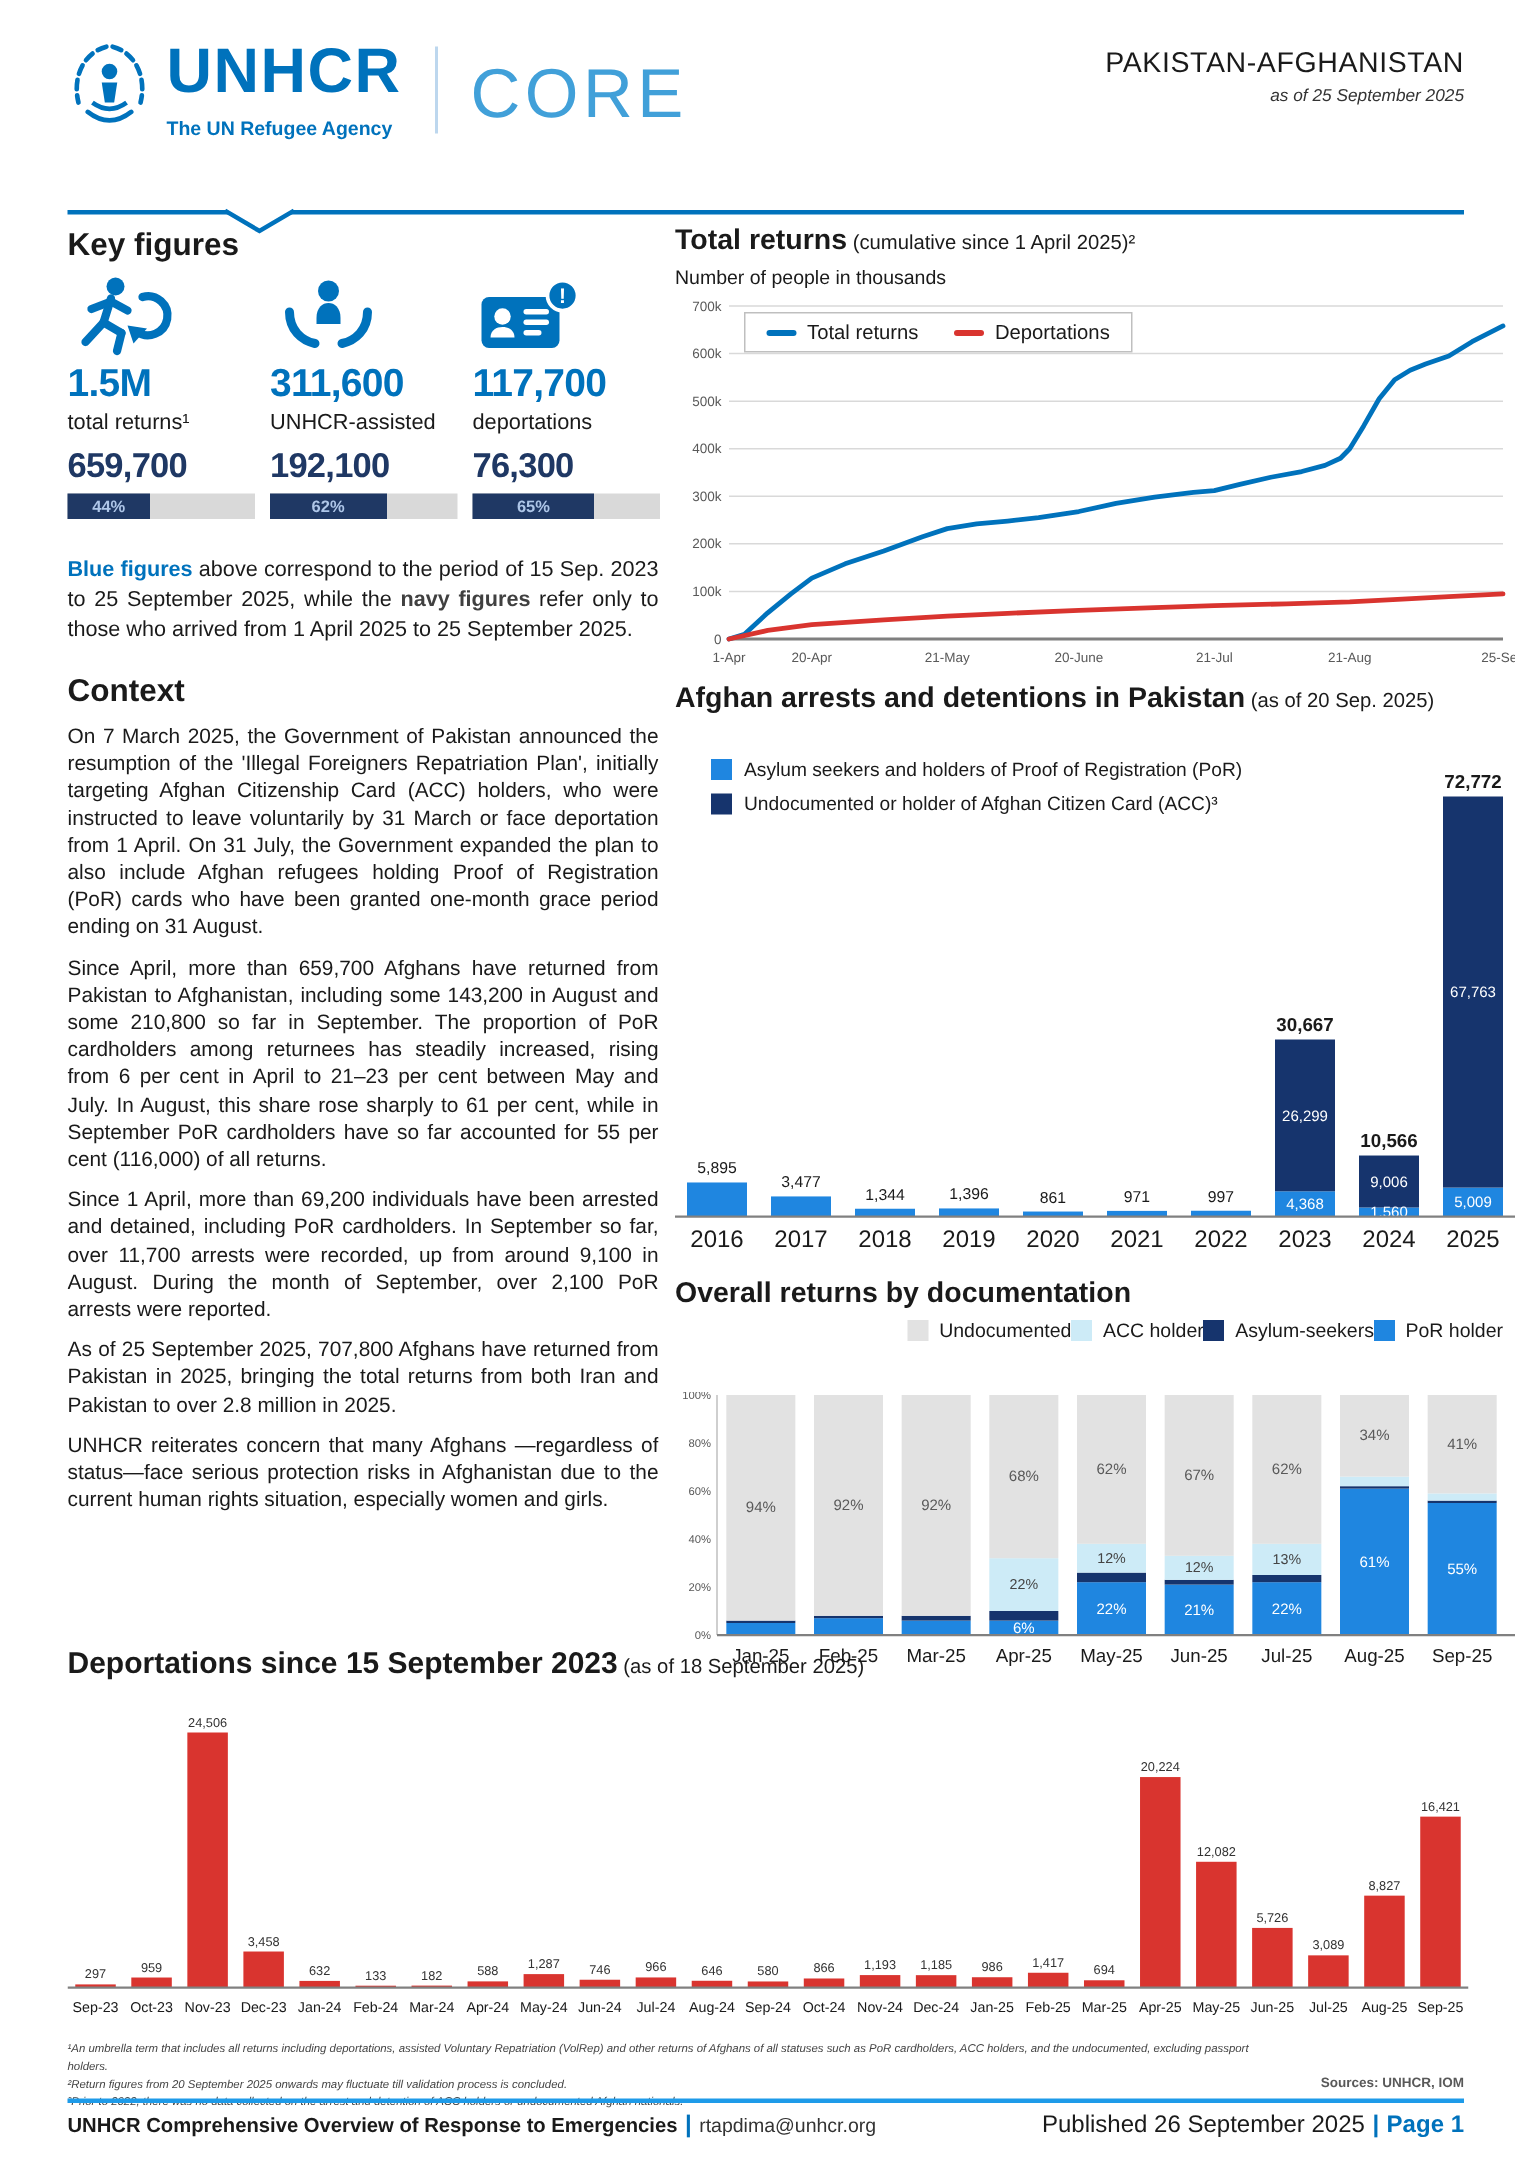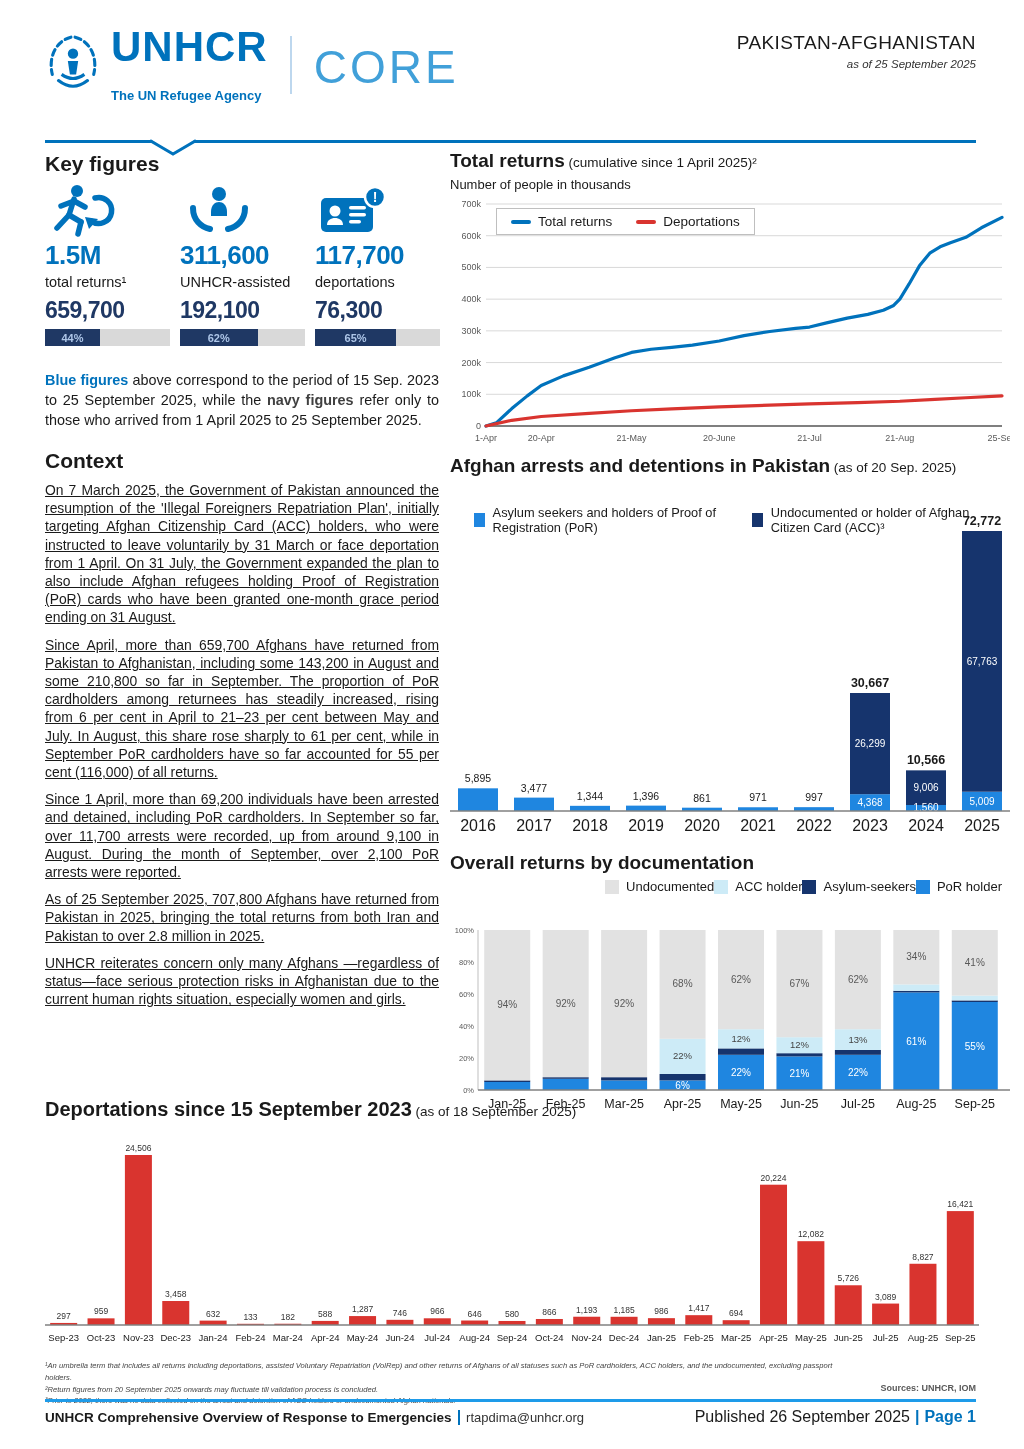--- a/index.html
+++ b/index.html
@@ -3,21 +3,21 @@
 <meta charset="utf-8">
 <style>
   html,body{margin:0;padding:0;background:#fff;}
   .page{position:relative;width:1024px;height:1449px;background:#fff;overflow:hidden;
         font-family:"Liberation Sans",sans-serif;color:#1a1a1a;}
   
   .header{position:absolute;left:45px;right:48px;top:26px;height:100px;display:flex;
           justify-content:space-between;align-items:flex-start;}
   .logo{display:flex;align-items:center;gap:10px;}
   .logo-text .unhcr{font-size:42px;font-weight:bold;color:#0072BC;line-height:1;letter-spacing:1px;}
-  .logo-text .tagline{font-size:13px;font-weight:bold;color:#0072BC;margin-top:20px;}
+  .logo-text .tagline{font-size:13px;font-weight:bold;color:#0072BC;margin-top:10px;}
   .logo-divider{width:2px;height:58px;background:#BDD7EE;margin:0 12px;}
   .core{font-size:46px;color:#41A0D9;letter-spacing:3px;line-height:1;margin-top:4px;}
   .titleblock{text-align:right;margin-top:6px;}
   .region{font-size:19px;letter-spacing:.4px;}
   .doctitle{font-size:27px;font-weight:bold;margin-top:2px;}
   .asof{font-size:11.5px;font-style:italic;color:#333;margin-top:4px;}
   .bluerule{position:absolute;left:45px;right:48px;top:140px;border-top:3px solid #0072BC;}
   .notch{position:absolute;left:150px;top:139px;}
   
   .h2{font-size:21px;font-weight:bold;color:#1a1a1a;}
@@ -30,32 +30,32 @@
   .stat .sub{font-size:23px;font-weight:bold;color:#1F3864;margin-top:7px;letter-spacing:-.5px;}
   .pbar{height:17px;background:#D9D9D9;margin-top:5px;}
   .pfill{height:100%;background:#1F3864;display:flex;align-items:center;justify-content:center;}
   .pfill span{font-size:11px;font-weight:bold;color:#AEC6E8;}
   .kf-note{position:absolute;left:45px;top:370px;width:394px;font-size:14.4px;line-height:1.4;
            text-align:justify;}
   .kf-note b.blue{color:#0072BC;}
   .kf-note b.navy{color:#404040;}
   .ctx-head{position:absolute;left:45px;top:449px;}
   .ctx{position:absolute;left:45px;top:481px;width:394px;height:612px;overflow:hidden;}
-  .ctx p{font-size:13.9px;line-height:1.31;text-align:justify;margin:0 0 9px 0;text-decoration:underline;}
+  .ctx p{font-size:13.9px;line-height:1.31;text-align:justify;margin:0 0 9px 0;}
   
   .sect{position:absolute;left:450px;width:560px;}
   .sect-title{font-size:19px;font-weight:bold;}
   .sect-title .suffix{font-size:13.5px;font-weight:normal;}
   .tr-sub{font-size:13px;margin-top:5px;}
   .tr-legend{position:absolute;left:46px;top:58px;display:flex;gap:24px;align-items:center;
              background:#fff;border:1px solid #BFBFBF;padding:5px 14px;}
   .lg-dash{display:inline-block;width:20px;height:4px;border-radius:2px;}
   .lg-txt{font-size:13.5px;}
   .tr-legend .item,.doc-legend .item{display:flex;align-items:center;gap:7px;}
-  .ar-legend{position:absolute;left:24px;top:50px;display:flex;flex-direction:row;gap:8px;}
+  .ar-legend{position:absolute;left:24px;top:50px;display:flex;flex-direction:column;gap:8px;}
   .ar-legend .item{display:flex;align-items:center;gap:8px;font-size:12.8px;}
   .sq{display:inline-block;width:14px;height:14px;}
   .doc-legend{position:absolute;left:28px;top:27px;width:524px;display:flex;
               justify-content:flex-end;}
   .doc-legend .item{font-size:13px;}
   
   .dep{position:absolute;left:45px;top:1098px;width:934px;}
   .dep .sect-title{font-size:20px;}
   
   .footnotes{position:absolute;left:45px;top:1360px;width:800px;font-size:7.6px;font-style:italic;
@@ -187,21 +187,21 @@
   <div class="kf-note">
     <b class="blue">Blue figures</b><span> above correspond to the period of 15 Sep. 2023 to 25 September 2025, while the </span><b class="navy">navy figures</b><span> refer only to those who arrived from 1 April 2025 to 25 September 2025.</span>
   </div>
 
   <div class="h2 ctx-head">Context</div>
   <div class="ctx">
     <p>On 7 March 2025, the Government of Pakistan announced the resumption of the 'Illegal Foreigners Repatriation Plan', initially targeting Afghan Citizenship Card (ACC) holders, who were instructed to leave voluntarily by 31 March or face deportation from 1 April. On 31 July, the Government expanded the plan to also include Afghan refugees holding Proof of Registration (PoR) cards who have been granted one-month grace period ending on 31 August.</p>
     <p>Since April, more than 659,700 Afghans have returned from Pakistan to Afghanistan, including some 143,200 in August and some 210,800 so far in September. The proportion of PoR cardholders among returnees has steadily increased, rising from 6 per cent in April to 21–23 per cent between May and July. In August, this share rose sharply to 61 per cent, while in September PoR cardholders have so far accounted for 55 per cent (116,000) of all returns.</p>
     <p>Since 1 April, more than 69,200 individuals have been arrested and detained, including PoR cardholders. In September so far, over 11,700 arrests were recorded, up from around 9,100 in August. During the month of September, over 2,100 PoR arrests were reported.</p>
     <p>As of 25 September 2025, 707,800 Afghans have returned from Pakistan in 2025, bringing the total returns from both Iran and Pakistan to over 2.8 million in 2025.</p>
-    <p>UNHCR reiterates concern only many Afghans —regardless of status—face serious protection risks in Afghanistan due to the current human rights situation, especially women and girls.</p>
+    <p>UNHCR reiterates concern that many Afghans —regardless of status—face serious protection risks in Afghanistan due to the current human rights situation, especially women and girls.</p>
   </div>
 
   <div class="sect" style="top:150px;">
     <div class="sect-title">
       <span>Total returns</span><span class="suffix"> (cumulative since 1 April 2025)²</span>
     </div>
     <div class="tr-sub">Number of people in thousands</div>
     <div id="tr-chart" style="margin-top:4px;"><svg width="560" height="252">
           <line x1="36" y1="230" x2="552" y2="230" stroke="#7F7F7F" stroke-width="2"></line>
           <text x="31" y="233" font-size="9" fill="#595959" text-anchor="end">0</text>

